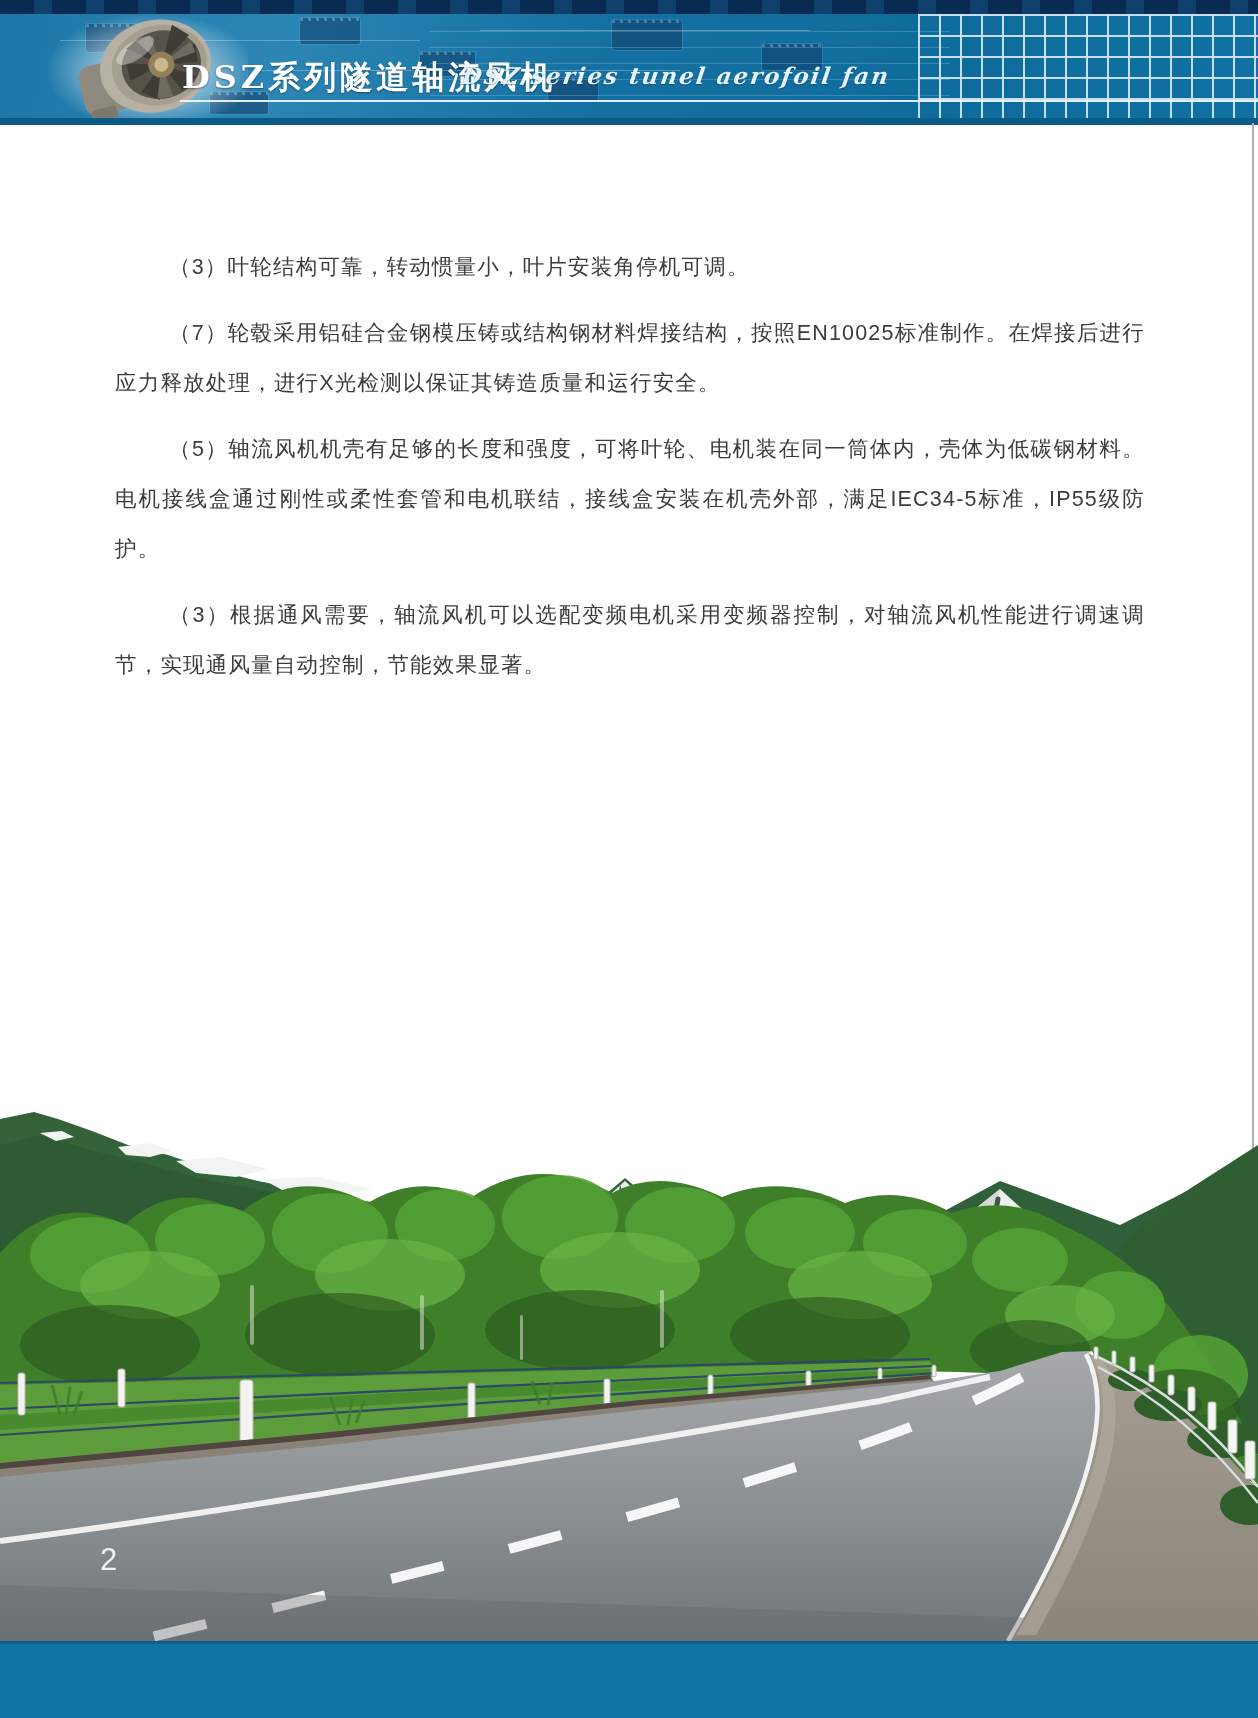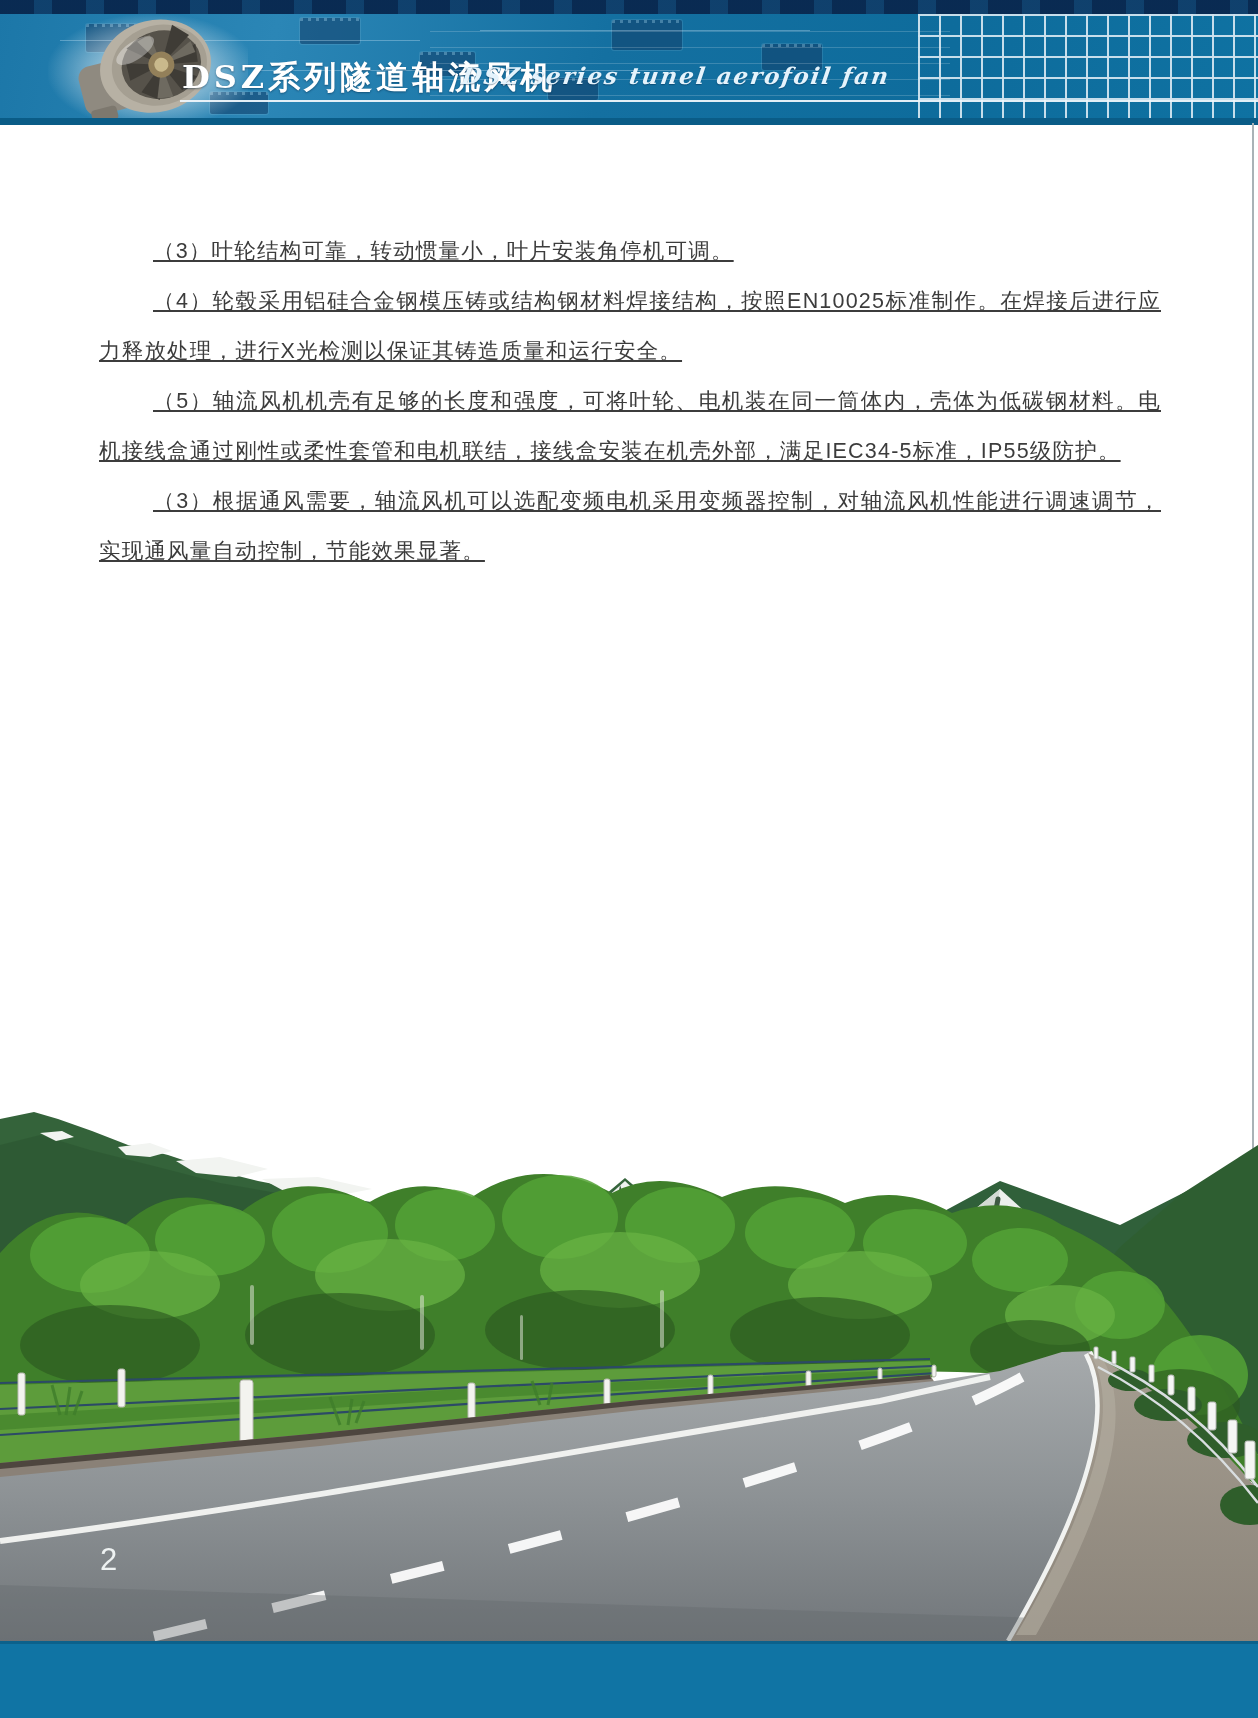--- a/index.html
+++ b/index.html
@@ -65,21 +65,21 @@
   
   .right-border{
     position:absolute;left:1252px;top:123px;width:2px;height:1520px;background:#a9b2b6;z-index:1;
   }
   
   .body-text{
     position:absolute;left:99px;top:226px;width:1062px;z-index:2;
     color:#3c3c3c;font-size:21.5px;line-height:50px;letter-spacing:1.2px;
     text-align:justify;
   }
-  .body-text p{margin:0;text-indent:54px;text-decoration:underline;}
+  .body-text p{margin:16px;text-indent:54px;}
   
   .photo{
     position:absolute;left:0;top:985px;width:1258px;height:657px;z-index:2;
   }
   
   .footer{
     position:absolute;left:0;top:1641px;width:1258px;height:77px;
     background:#1074a4;border-top:3px solid #0c618b;box-sizing:border-box;z-index:3;
   }
   .page-number{
@@ -140,21 +140,21 @@
     <div class="title-zh">DSZ系列隧道轴流风机</div>
     <div class="title-en">DSZ series tunel aerofoil fan</div>
     <div class="header-underline"></div>
     <div class="header-bottom-edge"></div>
   </div>
 
   <div class="right-border"></div>
 
   <div class="body-text">
     <p>（3）叶轮结构可靠，转动惯量小，叶片安装角停机可调。</p>
-    <p>（4）轮毂采用铝硅合金钢模压铸或结构钢材料焊接结构，按照EN10025标准制作。在焊接后进行应力释放处理，进行X光检测以保证其铸造质量和运行安全。</p>
+    <p>（7）轮毂采用铝硅合金钢模压铸或结构钢材料焊接结构，按照EN10025标准制作。在焊接后进行应力释放处理，进行X光检测以保证其铸造质量和运行安全。</p>
     <p>（5）轴流风机机壳有足够的长度和强度，可将叶轮、电机装在同一筒体内，壳体为低碳钢材料。电机接线盒通过刚性或柔性套管和电机联结，接线盒安装在机壳外部，满足IEC34-5标准，IP55级防护。</p>
     <p>（3）根据通风需要，轴流风机可以选配变频电机采用变频器控制，对轴流风机性能进行调速调节，实现通风量自动控制，节能效果显著。</p>
   </div>
 
   <div class="photo">
     <svg width="1258" height="657" viewBox="0 0 1258 657">
       <defs>
         <linearGradient id="roadGrad" x1="0" y1="0" x2="0" y2="1">
           <stop offset="0" stop-color="#a6aaac"></stop>
           <stop offset="0.5" stop-color="#8d9295"></stop>

